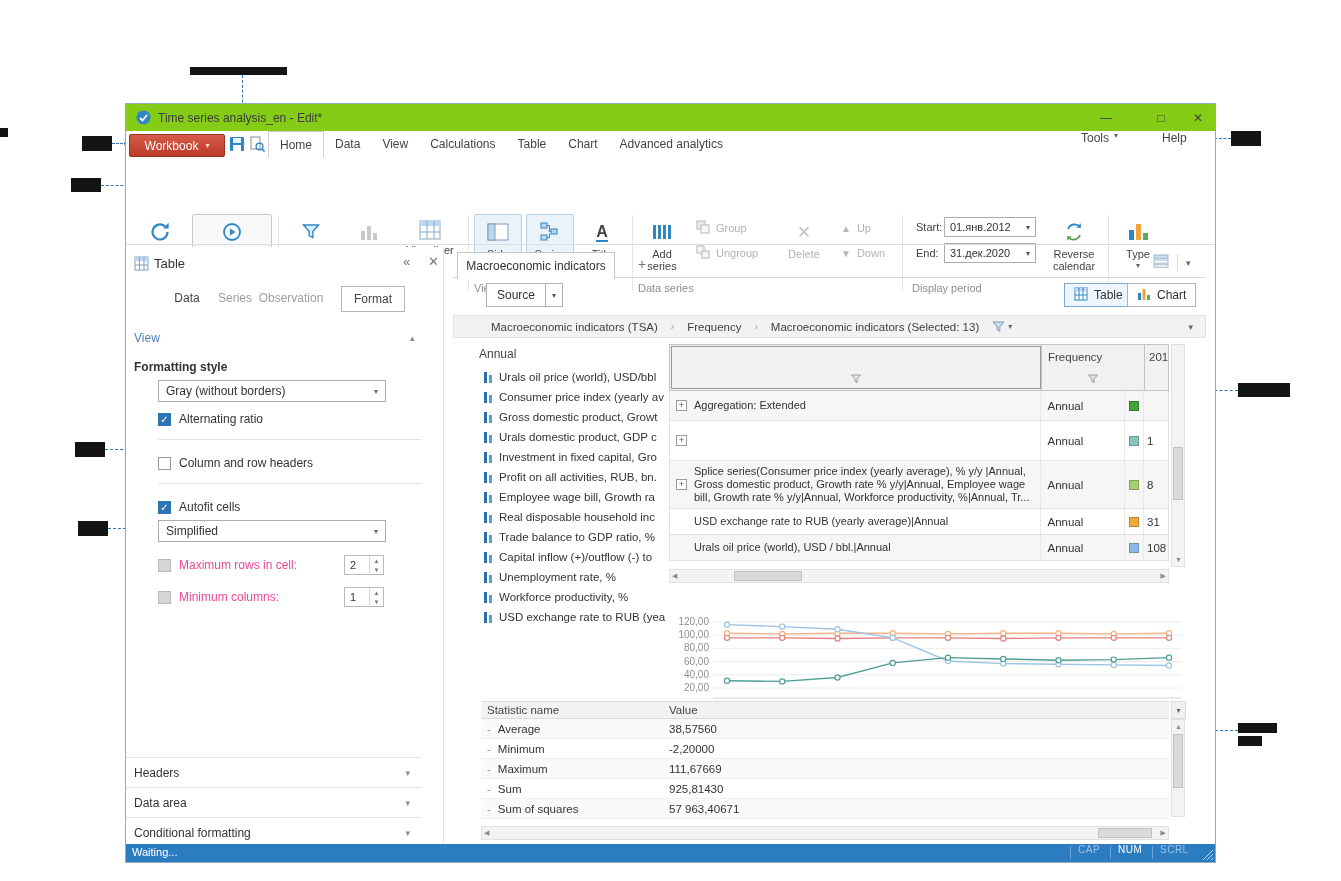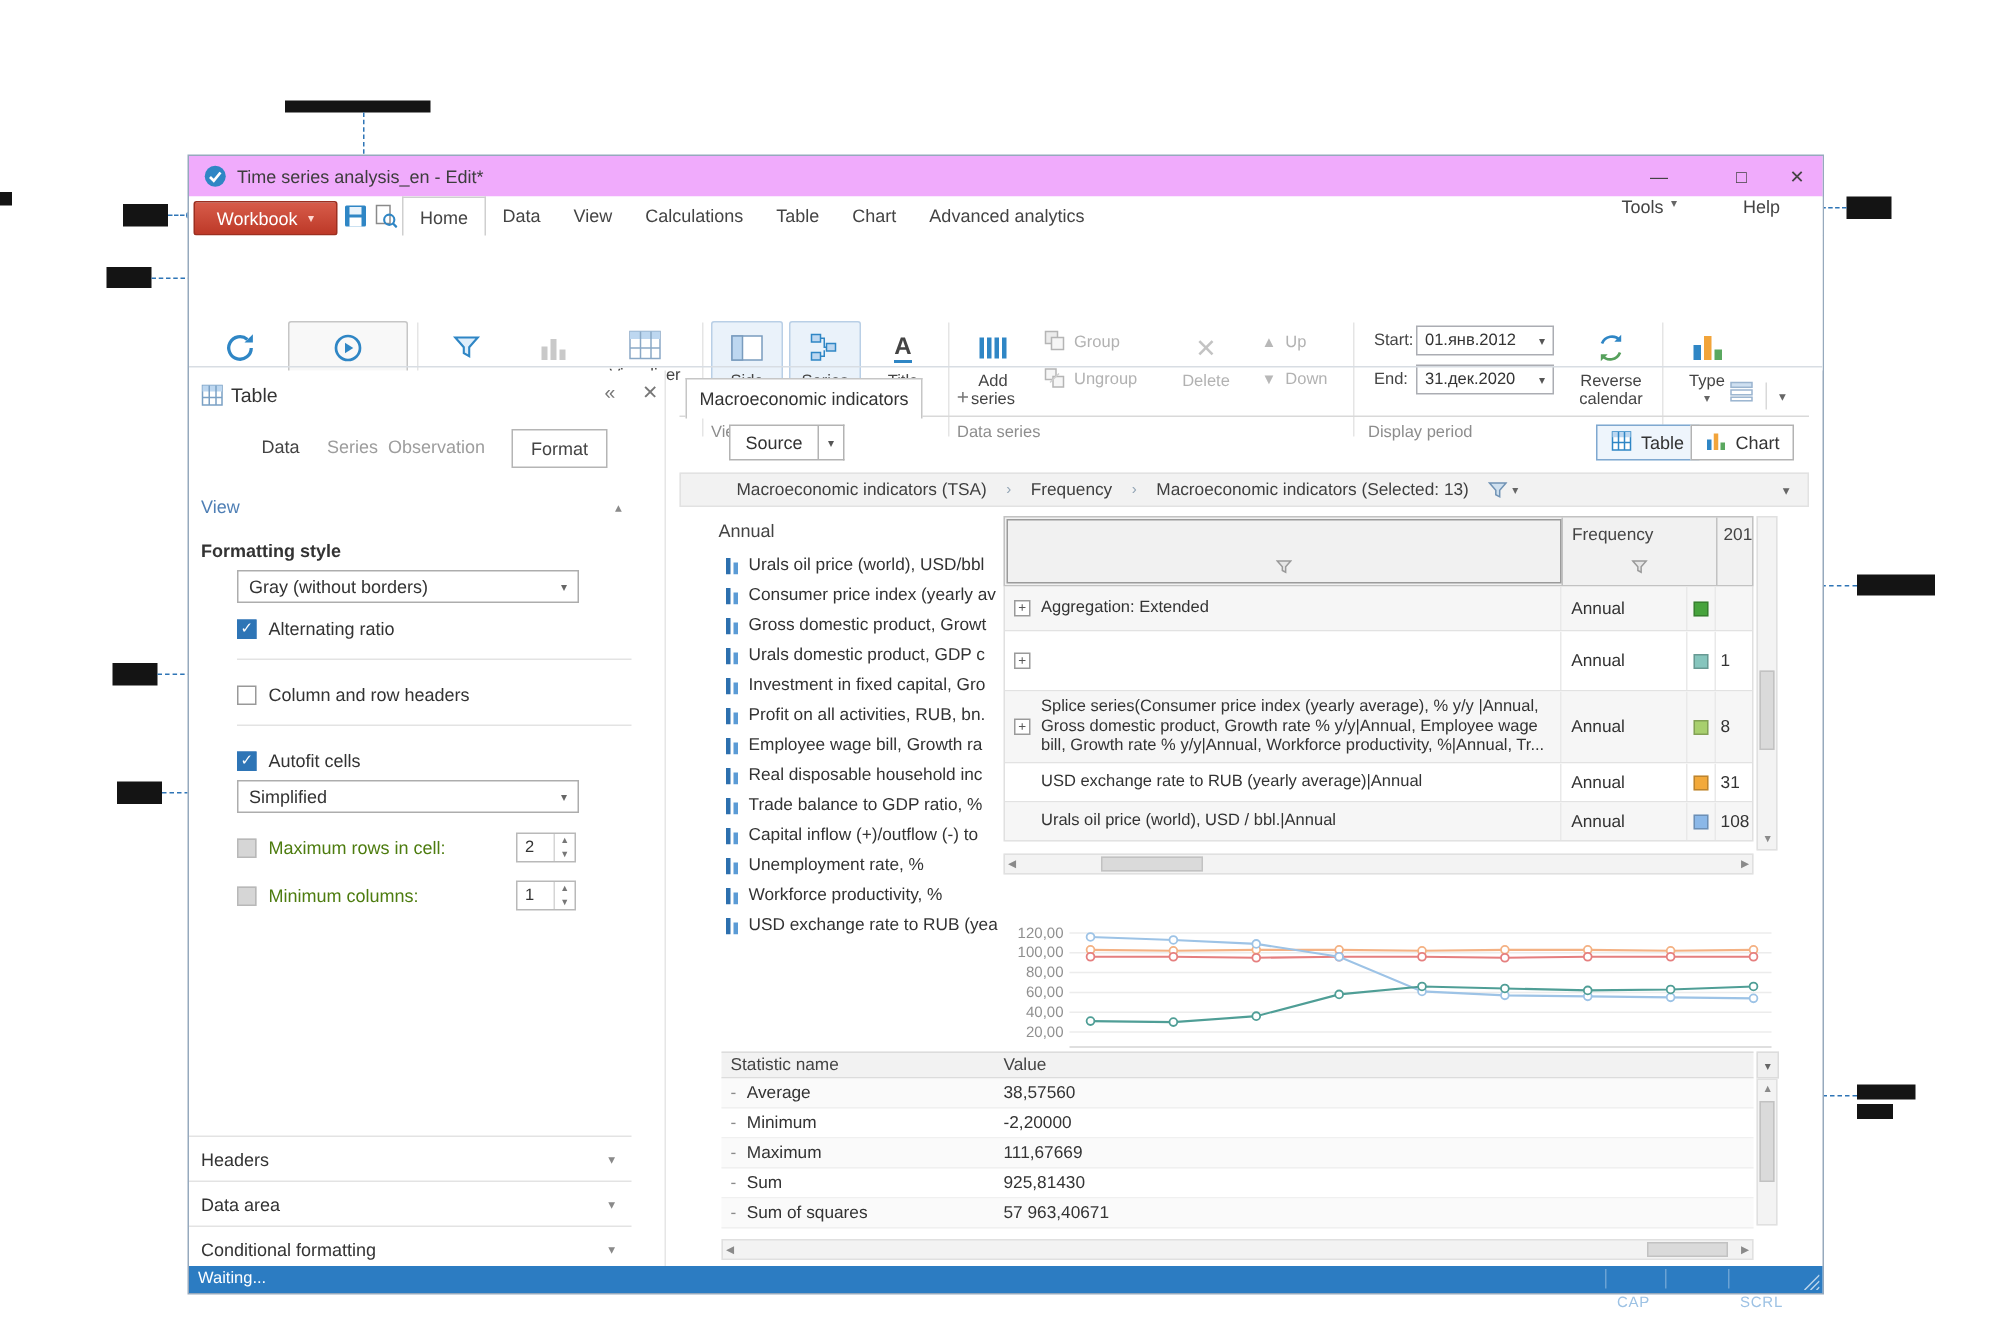--- a/index.html
+++ b/index.html
@@ -9,21 +9,21 @@
   
   .callout{position:absolute;background:#141414}
   .lead-h{position:absolute;border-top:1px dashed #2e75b6;height:0}
   .lead-v{position:absolute;border-left:1px dashed #2e75b6;width:0}
   .lead-dot{position:absolute;width:5px;height:5px;border-radius:50%;background:#2e75b6}
 
   
   .window{position:absolute;left:125px;top:103px;width:1089px;height:758px;
           border:1px solid #96a9bd;background:#fff;box-sizing:content-box}
 
-  .titlebar{position:absolute;left:0;top:0;width:1089px;height:27px;background:#f0abfc}
+  .titlebar{position:absolute;left:0;top:0;width:1089px;height:27px;background:#84cc16}
   .title-text{position:absolute;left:32px;top:7px;font-size:12px;color:#3d3d3d}
   .winbtn{position:absolute;top:0;width:34px;height:27px;display:flex;align-items:center;
           justify-content:center;font-size:12px;color:#444}
 
   
   .menubar{position:absolute;left:0;top:27px;width:1089px;height:26px;background:#fff}
   .workbook{position:absolute;left:3px;top:3px;width:94px;height:21px;
             background:linear-gradient(#d75c4a,#bd3928);border:1px solid #9c2f20;border-radius:2px;
             color:#fff;font-size:12px;display:flex;align-items:center;justify-content:center;gap:7px}
   .workbook .wbarr{font-size:8px;color:#ffd9d2}
@@ -60,21 +60,21 @@
   .ptab{position:absolute;top:39px;height:24px;display:flex;align-items:center;justify-content:center;font-size:12px;color:#444}
   .ptab.gray{color:#9d9d9d}
   .ptab.boxed{border:1px solid #b5b5b5;background:#fff}
   .viewhead{position:absolute;left:8px;top:84px;font-size:12px;color:#4f7fb5}
   .collarr{position:absolute;font-size:9px;color:#8a8a8a}
   .plabel-bold{position:absolute;left:8px;font-size:12px;font-weight:bold;color:#333}
   .dd{position:absolute;left:32px;width:228px;height:22px;border:1px solid #adadad;background:#fff;
       display:flex;align-items:center;justify-content:space-between;padding:0 7px;font-size:12px;color:#333;box-sizing:border-box}
   .dd .arr{font-size:8px;color:#666}
   .cbrow{position:absolute;left:32px;display:flex;align-items:center;gap:8px;font-size:12px;color:#333}
-  .cbrow.dim{color:#4d7c0f}
+  .cbrow.dim{color:#ec4899}
   .cb{width:13px;height:13px;border:1px solid #999;background:#fff;box-sizing:border-box;flex:0 0 13px;
       font-size:10px;line-height:11px;text-align:center;color:#fff}
   .cb.on{background:#2e75b6;border-color:#2e75b6}
   .cb.dison{background:#d6d6d6;border-color:#b8b8b8}
   .pdivider{position:absolute;left:32px;width:263px;height:1px;background:#e3e3e3}
   .spin{position:absolute;width:40px;height:20px;border:1px solid #b9b9b9;background:#fff;display:flex;font-size:11px;box-sizing:border-box}
   .spin .val{flex:1;display:flex;align-items:center;padding-left:5px;color:#333}
   .spin .btns{width:13px;border-left:1px solid #d5d5d5;display:flex;flex-direction:column}
   .spin .btns span{flex:1;font-size:6px;color:#777;display:flex;align-items:center;justify-content:center}
   .psection{position:absolute;left:0;width:295px;height:30px;border-top:1px solid #e3e3e3;display:flex;
@@ -146,21 +146,21 @@
   .srow{height:20px;display:flex;align-items:center;font-size:11.5px;border-bottom:1px solid #f0f0f0;box-sizing:border-box}
   .srow.alt{background:#fafafa}
   .sname{width:188px;display:flex;gap:7px;padding-left:6px;box-sizing:border-box}
   .sdash{color:#8a8a8a}
   .statsdrop{position:absolute;left:718px;top:454px;width:15px;height:18px;background:#f0f0f0;border:1px solid #dcdcdc;
              display:flex;align-items:center;justify-content:center;font-size:8px;color:#666;box-sizing:border-box}
 
   
   .statusbar{position:absolute;left:0;top:740px;width:1089px;height:18px;background:#2c7cc2;color:#fff;font-size:11px}
   .status-text{position:absolute;left:6px;top:2px}
-  .sind{position:absolute;top:19px;font-size:10px;letter-spacing:.5px;color:#fff}
+  .sind{position:absolute;top:0;font-size:10px;letter-spacing:.5px;color:#fff}
   .sind.dim{color:#9dc2e4}
   .ssep{position:absolute;top:2px;height:13px;width:1px;background:rgba(255,255,255,.3)}
 </style>
 </head>
 <body>
 
 <div class="callout" style="left:190px;top:67px;width:97px;height:8px"></div>
 <div class="callout" style="left:0;top:128px;width:8px;height:9px"></div>
 <div class="callout" style="left:82px;top:136px;width:30px;height:15px"></div>
 <div class="callout" style="left:71px;top:178px;width:30px;height:14px"></div>

